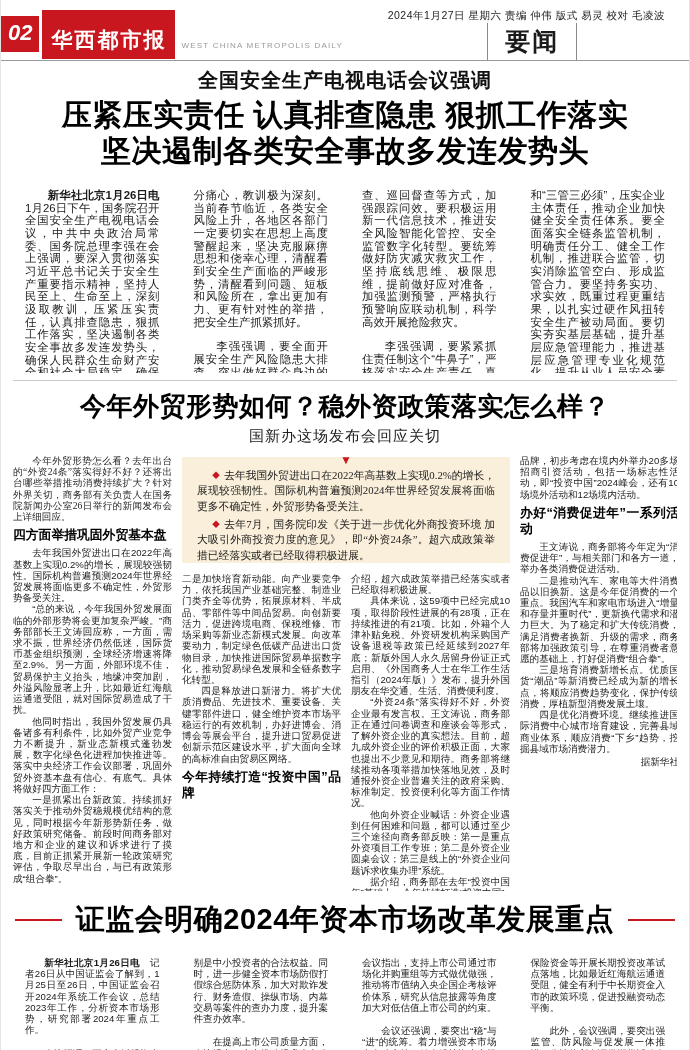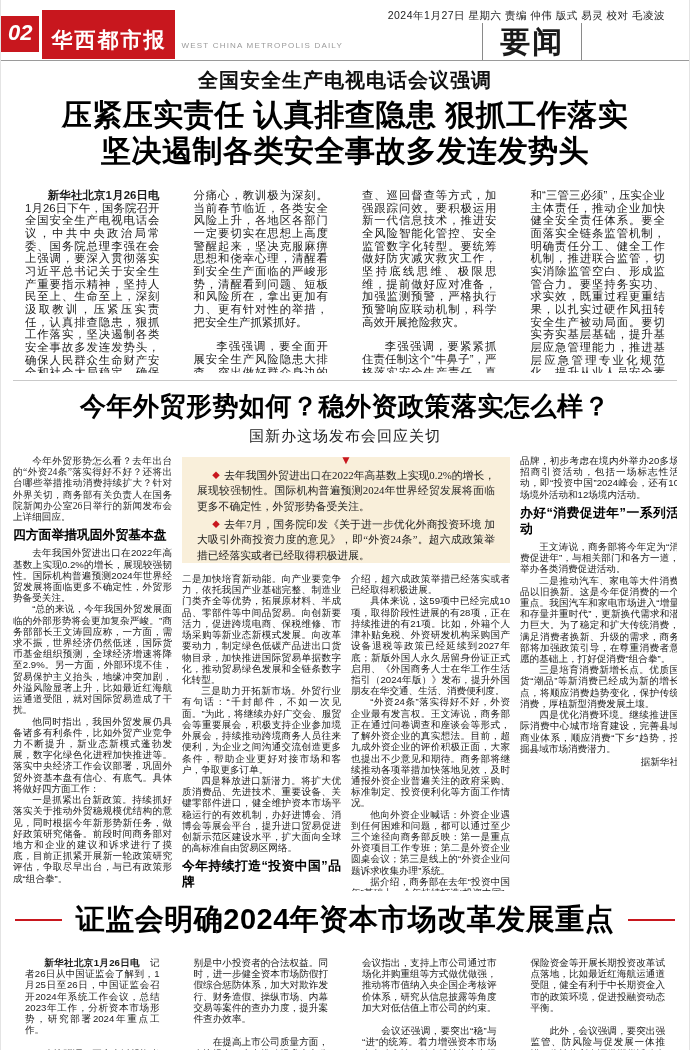--- a/index.html
+++ b/index.html
@@ -9,21 +9,21 @@
 
   
   .masthead{position:absolute;top:13px;left:0;right:12px;height:42px;display:flex;align-items:center;}
   .mh-pagenum{background:#c8171e;color:#fff;font-weight:bold;font-style:italic;
               font-size:22px;line-height:22px;padding:6px 7px 8px;}
   .mh-logo{background:#c8171e;color:#fff;font-weight:900;font-size:21px;line-height:21px;
            padding:20px 9px 8px;margin-left:3px;letter-spacing:2px;font-family:"Liberation Serif",serif;}
   .mh-en{color:#9a9a9a;font-size:8px;letter-spacing:1.2px;margin-left:6px;align-self:flex-end;margin-bottom:5px;white-space:nowrap;}
   .mh-right{margin-left:auto;display:flex;align-items:center;flex-direction:column;}
   .mh-meta{font-size:10.5px;color:#222;margin-right:12px;letter-spacing:.5px;}
-  .mh-section{font-size:30px;font-weight:900;line-height:25px;padding:6px 17px;
+  .mh-section{font-size:25px;font-weight:900;line-height:25px;padding:6px 17px;
               border-left:1px solid #8a8a8a;border-right:1px solid #8a8a8a;letter-spacing:2px;}
   .mh-rule{position:absolute;top:60px;left:0;right:0;border-top:1px solid #9a9a9a;}
 
   
   .content{position:absolute;top:62px;left:12px;right:12px;bottom:2px;}
   .sec-rule{border-top:1px solid #c9c9c9;margin:7px 0 5px;}
   .cols{display:flex;gap:10px;overflow:hidden;text-align:justify;}
   .col{flex:1;min-width:0;}
   .col p{margin:12px;}
   .t-para{text-indent:2em;}
@@ -123,21 +123,20 @@
           <div class="infobox">
             <span class="box-marker">▼</span>
             <div>
                 <p class="box-bullet"><span class="diamond">◆</span>去年我国外贸进出口在2022年高基数上实现0.2%的增长，展现较强韧性。国际机构普遍预测2024年世界经贸发展将面临更多不确定性，外贸形势备受关注。</p>
                 <p class="box-bullet"><span class="diamond">◆</span>去年7月，国务院印发《关于进一步优化外商投资环境 加大吸引外商投资力度的意见》，即“外资24条”。超六成政策举措已经落实或者已经取得积极进展。</p>
               </div>
           </div>
           <div class="a2-midcols">
             <div class="col">
                 <p class="t-cont">二是加快培育新动能。向产业要竞争力，依托我国产业基础完整、制造业门类齐全等优势，拓展原材料、半成品、零部件等中间品贸易。向创新要活力，促进跨境电商、保税维修、市场采购等新业态新模式发展。向改革要动力，制定绿色低碳产品进出口货物目录，加快推进国际贸易单据数字化，推动贸易绿色发展和全链条数字化转型。</p>
-                <p class="t-para">三是助力开拓新市场。外贸行业有句话：“千封邮件，不如一次见面。”为此，将继续办好广交会、服贸会等重要展会，积极支持企业参加境外展会，持续推动跨境商务人员往来便利，为企业之间沟通交流创造更多条件，帮助企业更好对接市场和客户，争取更多订单。</p>
                 <p class="t-para">四是释放进口新潜力。将扩大优质消费品、先进技术、重要设备、关键零部件进口，健全维护资本市场平稳运行的有效机制，办好进博会、消博会等展会平台，提升进口贸易促进创新示范区建设水平，扩大面向全球的高标准自由贸易区网络。</p>
                 <p class="t-subhead">今年持续打造“投资中国”品牌</p>
               </div>
             <div class="col">
                 <p class="t-cont">介绍，超六成政策举措已经落实或者已经取得积极进展。</p>
                 <p class="t-para">具体来说，这59项中已经完成10项，取得阶段性进展的有28项，正在持续推进的有21项。比如，外籍个人津补贴免税、外资研发机构采购国产设备退税等政策已经延续到2027年底；新版外国人永久居留身份证正式启用、《外国商务人士在华工作生活指引（2024年版）》发布，提升外国朋友在华交通、生活、消费便利度。</p>
                 <p class="t-para">“外资24条”落实得好不好，外资企业最有发言权。王文涛说，商务部正在通过问卷调查和座谈会等形式，了解外资企业的真实想法。目前，超九成外资企业的评价积极正面，大家也提出不少意见和期待。商务部将继续推动各项举措加快落地见效，及时通报外资企业普遍关注的政府采购、标准制定、投资便利化等方面工作情况。</p>
                 <p class="t-para">他向外资企业喊话：外资企业遇到任何困难和问题，都可以通过至少三个途径向商务部反映：第一是重点外资项目工作专班；第二是外资企业圆桌会议；第三是线上的“外资企业问题诉求收集办理”系统。</p>
                 <p class="t-para">据介绍，商务部在去年“投资中国年”基础上，今年持续打造“投资中国”</p>
               </div>

